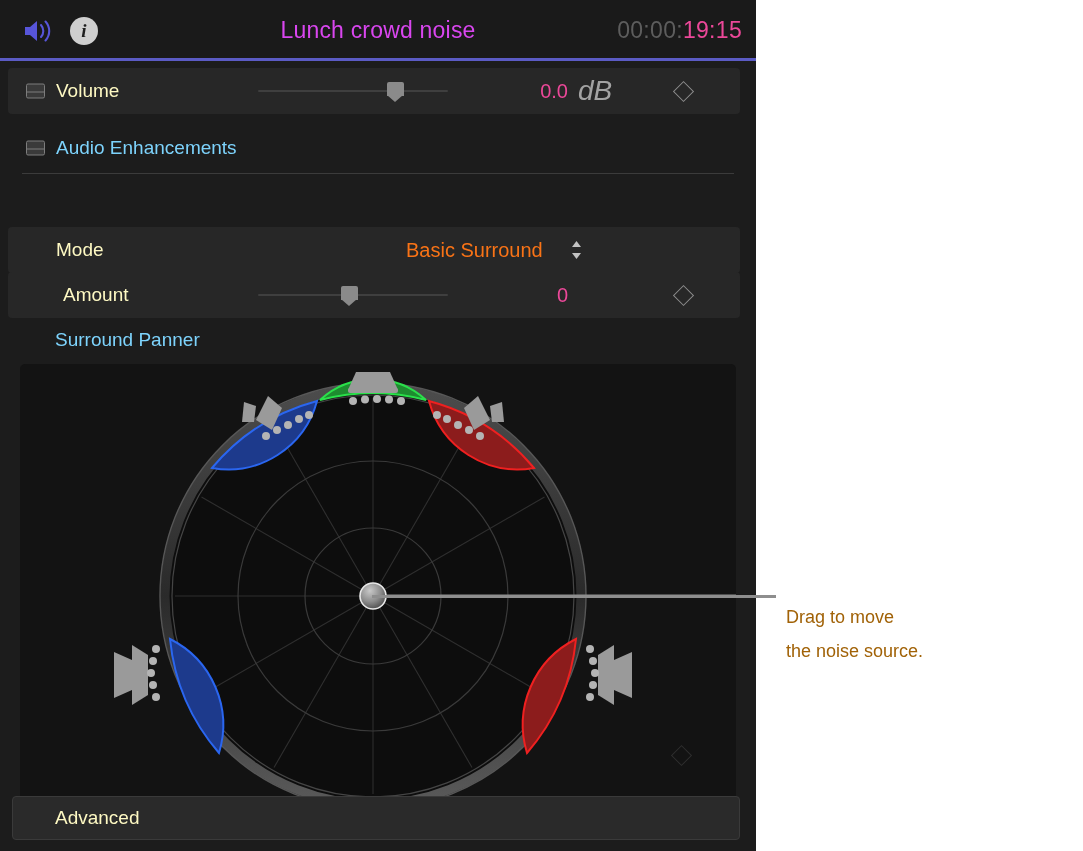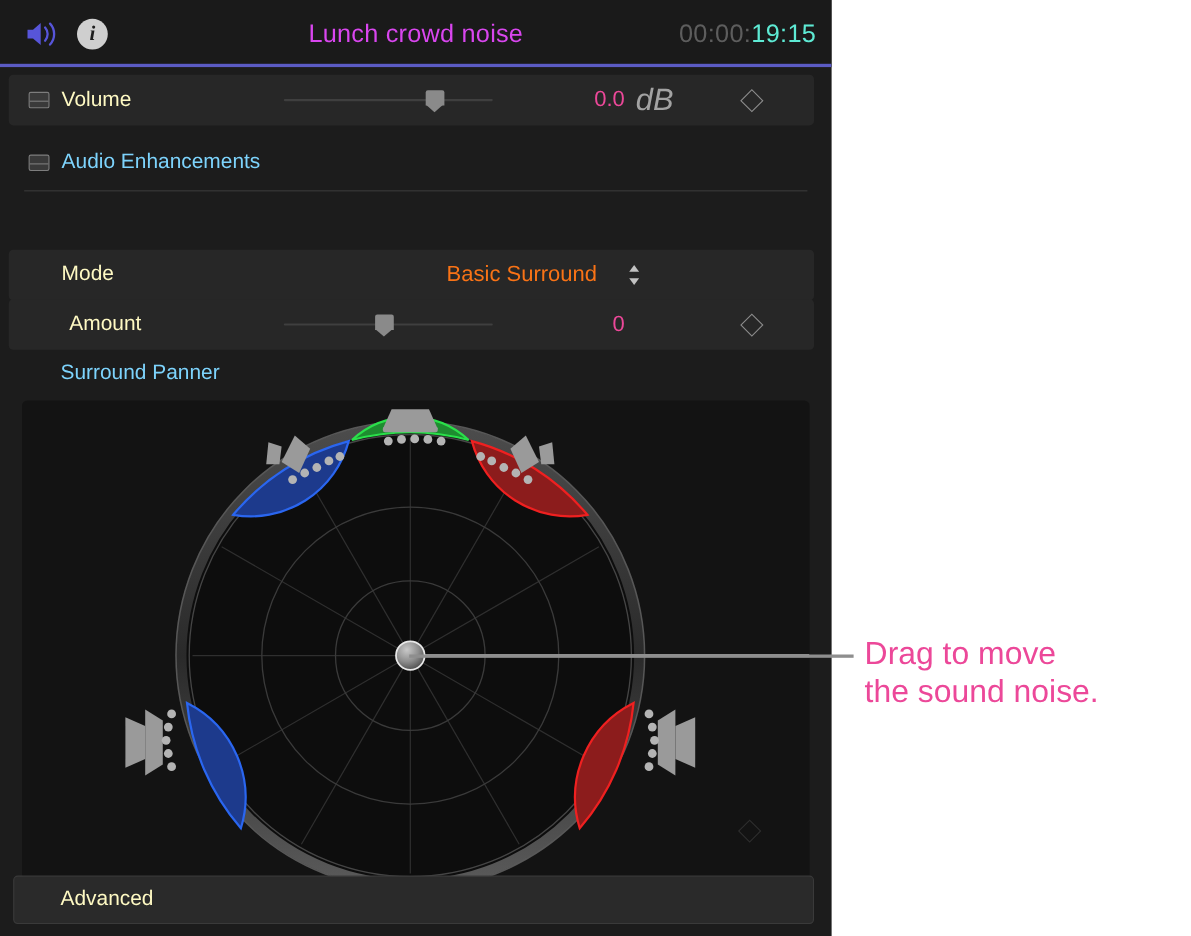--- a/index.html
+++ b/index.html
@@ -68,21 +68,21 @@
     letter-spacing: 0.2px;
   }
   #timecode {
     position: absolute;
     right: 14px; top: 17px;
     font-size: 23px;
     letter-spacing: 0.3px;
     white-space: nowrap;
   }
   #timecode .tc-dim  { color: #5d5d5d; }
-  #timecode .tc-main { color: #5eead4; margin-top: 36px; }
+  #timecode .tc-main { color: #ec4899; margin-top: 36px; }
 
   
   .param-row {
     position: absolute;
     left: 8px;
     width: 732px;
     height: 46px;
     background: #272727;
     border-radius: 4px;
     box-sizing: border-box;
@@ -263,25 +263,25 @@
     position: absolute;
     left: 372px;
     top: 595px;
     width: 404px;
     height: 3px;
     background: #8e8e8e;
   }
   #callout-text {
     position: absolute;
     left: 786px;
-    top: 578px;
+    top: 600px;
     width: 290px;
-    font-size: 29px;
+    font-size: 18px;
     line-height: 34px;
-    color: #ec4899;
+    color: #a16207;
   }
 </style>
 </head>
 <body>
 
 <div id="inspector-panel">
 
   <div id="header">
 
     <div id="speaker-icon">
@@ -471,14 +471,14 @@
 
   <div id="advanced-row">
     <div class="row-label">Advanced</div>
   </div>
 
 </div>
 
 <div id="callout-line"></div>
 <div id="callout-text">
   <div>Drag to move</div>
-  <div>the sound noise.</div>
+  <div>the noise source.</div>
 </div>
 
 </body></html>

